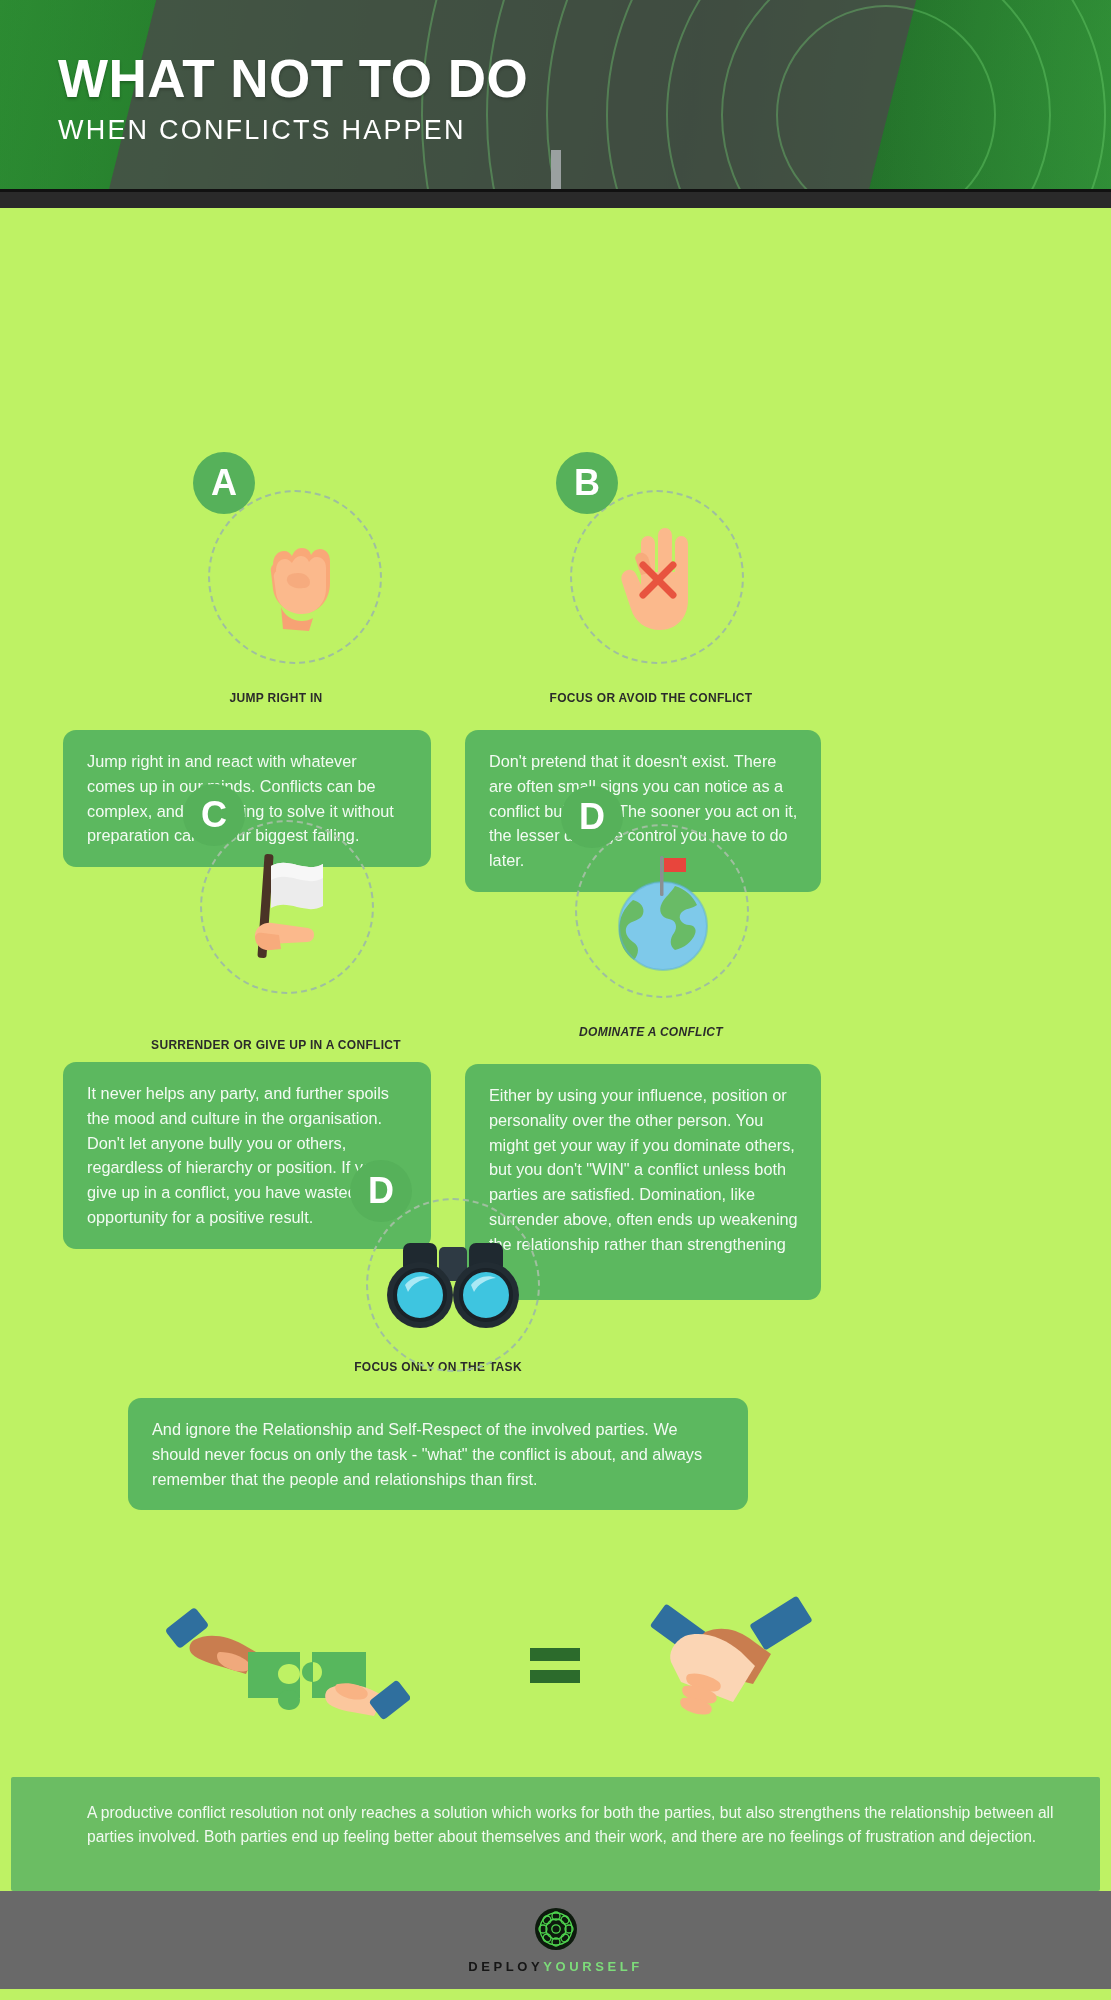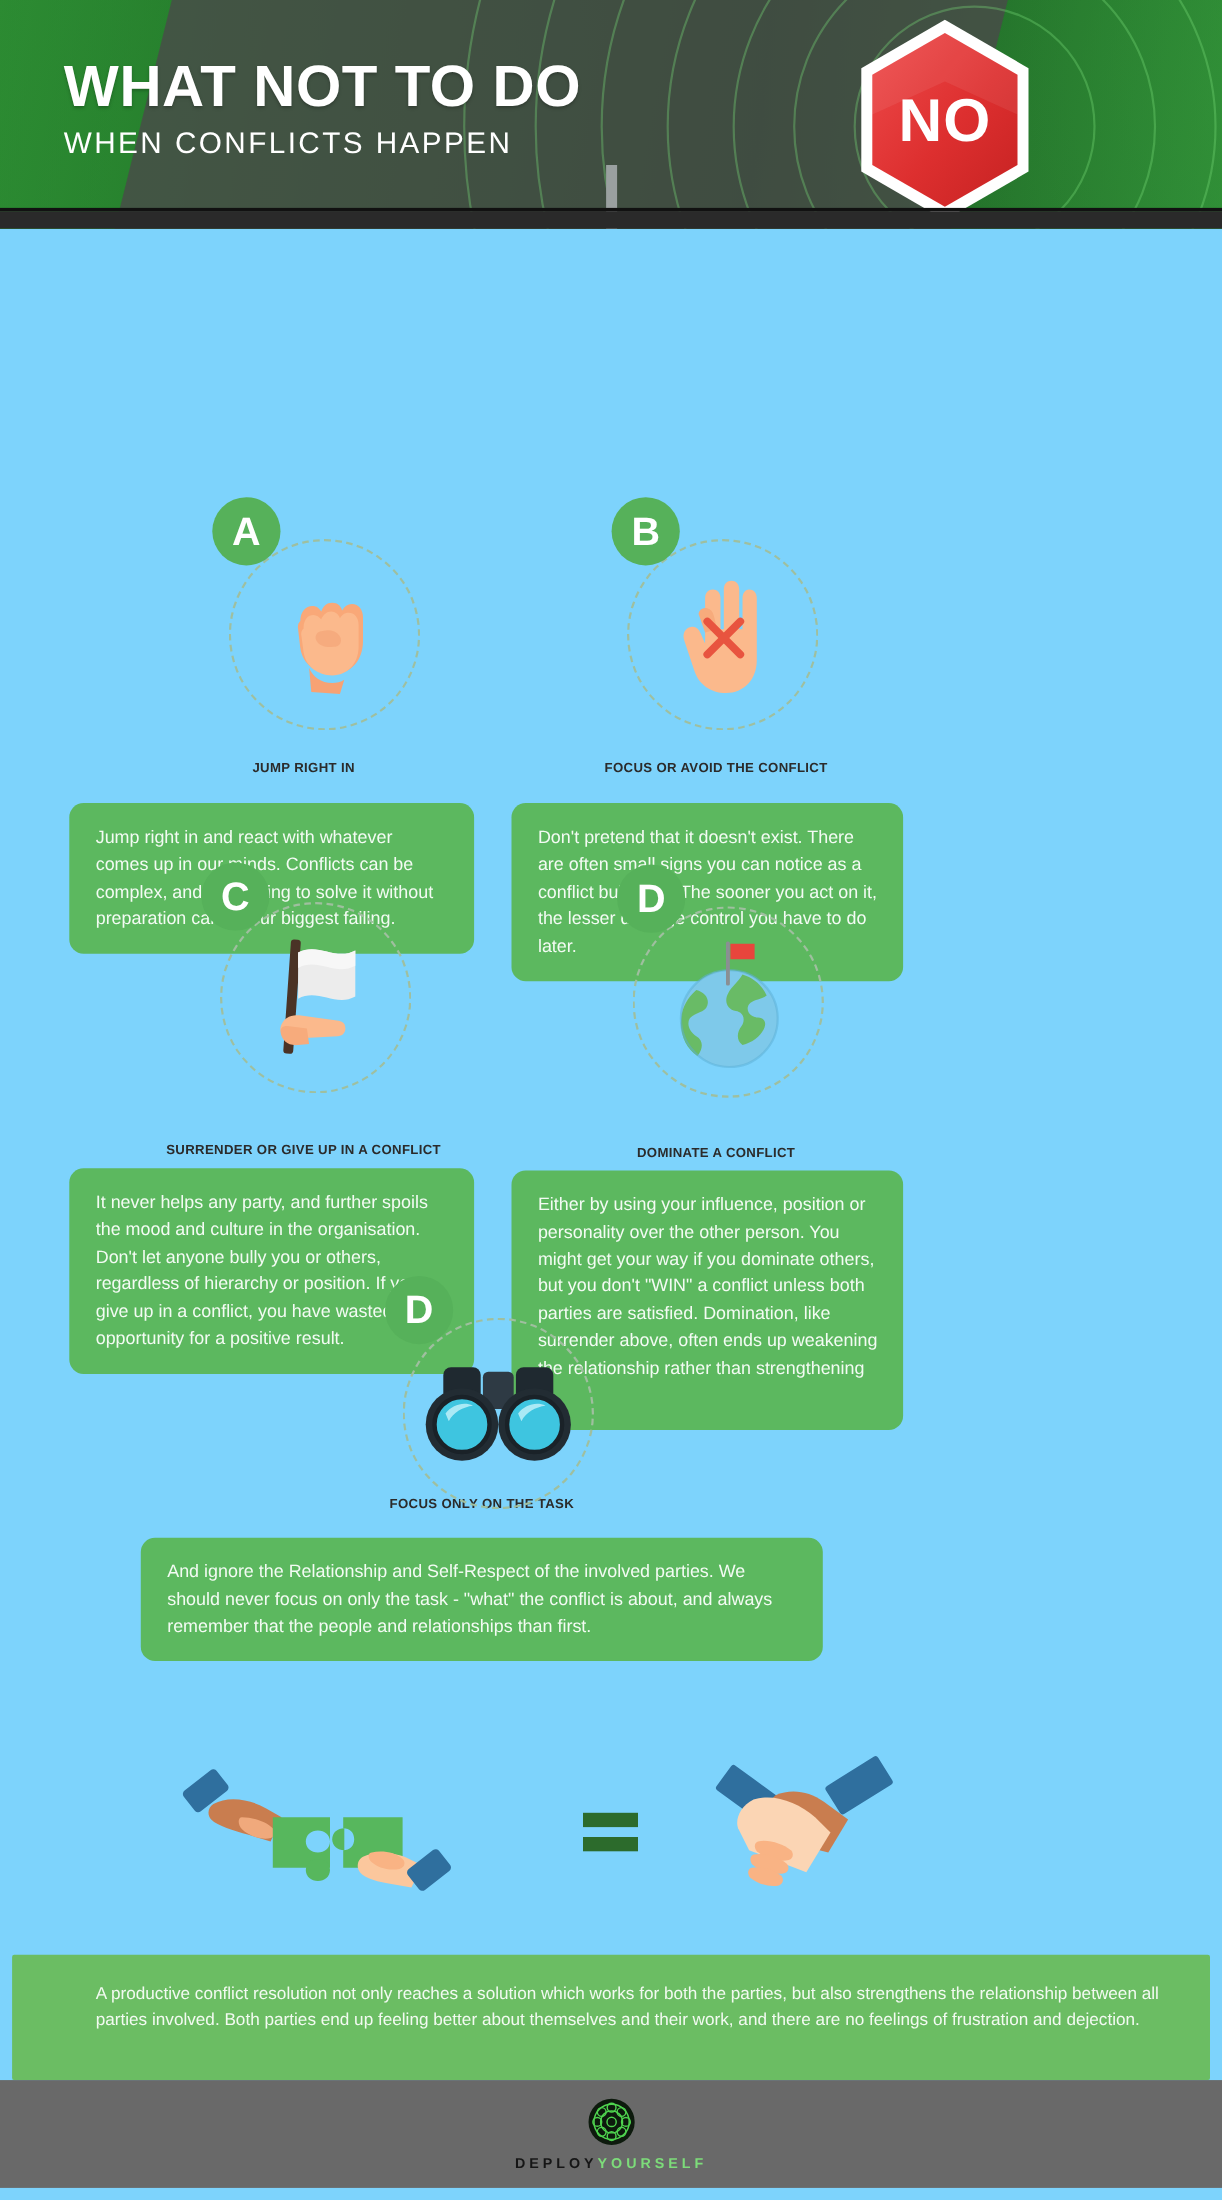--- a/index.html
+++ b/index.html
@@ -7,21 +7,21 @@
     width: 1111px;
     height: 2000px;
     font-family: "Liberation Sans", sans-serif;
     background: #ffffff;
     overflow: hidden;
   }
   .page {
     position: relative;
     width: 1111px;
     height: 2000px;
-    background: #7dd3fc;
+    background: #bef264;
   }
 
   
   .header {
     position: relative;
     width: 1111px;
     height: 208px;
     background: #1d6b2a;
     overflow: hidden;
   }
@@ -228,37 +228,20 @@
         <span class="r6"></span>
         <span class="r7"></span>
     </div>
 
     <div class="hdr-text">
       <div class="hdr-title">WHAT NOT TO DO</div>
       <div class="hdr-sub">WHEN CONFLICTS HAPPEN</div>
     </div>
 
     <div class="sign-pole"></div>
-    <div class="no-sign">
-      <svg viewBox="0 0 168 190" width="168" height="190">
-        <defs>
-          <linearGradient id="redg" x1="0" y1="0" x2="1" y2="1">
-            <stop offset="0%" stop-color="#ef4b4b"></stop>
-            <stop offset="55%" stop-color="#dd2f2f"></stop>
-            <stop offset="100%" stop-color="#c62222"></stop>
-          </linearGradient>
-        </defs>
-        <polygon points="84,4 160,48 160,142 84,186 8,142 8,48" fill="#ffffff"></polygon>
-        <polygon points="84,16 150,54 150,136 84,174 18,136 18,54" fill="url(#redg)"></polygon>
-        <polygon points="84,16 150,54 150,90 84,60 18,90 18,54" fill="#ffffff" opacity="0.07"></polygon>
-      </svg>
-      <div style="position:absolute;left:0;top:0;width:168px;height:190px;display:flex;align-items:center;justify-content:center;">
-        <span style="font-size:55px;font-weight:800;color:#ffffff;letter-spacing:1px;">NO</span>
-      </div>
-    </div>
 
     <div class="hdr-bottom-line"></div>
     <div class="hdr-bottom-bar"></div>
   </div>
 
   <div class="cards-grid">
 
     <div class="card" style="left:63px; top:240px; width:426px;">
       <div class="badge" style="left:130px; top:4px;">A</div>
       <div class="icon-circle" style="left:145px; top:42px;">
@@ -310,21 +293,21 @@
         <svg width="118" height="126" viewBox="0 0 118 126">
           <circle cx="60" cy="78" r="44" fill="#7ec9ea"></circle>
           <path d="M30 52c8 2 12 8 10 14-2 7-12 6-16 12-3 5 0 12 6 16 7 4 6 12 1 18-9-6-15-17-15-30 0-12 5-22 14-30z" fill="#69bb66"></path>
           <path d="M72 38c10 3 18 10 22 19-5 4-12 3-16 8-4 6 2 12 8 12 5 0 8 4 6 9-3 8-11 14-20 16-6-4-5-12-1-17 4-6 2-13-5-14-8-1-11-9-7-16 3-6 9-10 13-17z" fill="#69bb66"></path>
           <circle cx="60" cy="78" r="44" fill="none" stroke="#5bb0d6" stroke-width="2" opacity="0.5"></circle>
           <path d="M44 46v-6" stroke="#7a4a2a" stroke-width="0"></path>
           <rect x="57" y="8" width="3.5" height="40" rx="1.5" fill="#8a8f93"></rect>
           <path d="M61 10h22v14H61z" fill="#e8453c"></path>
         </svg>
       </div>
-      <div class="card-title" style="top:259px; width:400px; left:-22px;">DOMINATE A CONFLICT</div>
+      <div class="card-title" style="top:243px; width:400px; left:-22px;font-style:italic;">DOMINATE A CONFLICT</div>
       <div class="green-box" style="left:-8px; top:282px; width:356px;">Either by using your influence, position or personality over the other person. You might get your way if you dominate others, but you don't "WIN" a conflict unless both parties are satisfied. Domination, like surrender above, often ends up weakening the relationship rather than strengthening it.</div>
     </div>
 
     <div class="card" style="left:128px; top:952px; width:620px;">
       <div class="badge" style="left:222px; top:0px;">D</div>
       <div class="icon-circle" style="left:238px; top:38px;">
         <svg width="140" height="96" viewBox="0 0 140 96">
           <rect x="56" y="10" width="28" height="34" rx="5" fill="#2e3a44"></rect>
           <rect x="20" y="6" width="34" height="30" rx="7" fill="#1f2930"></rect>
           <rect x="86" y="6" width="34" height="30" rx="7" fill="#1f2930"></rect>

